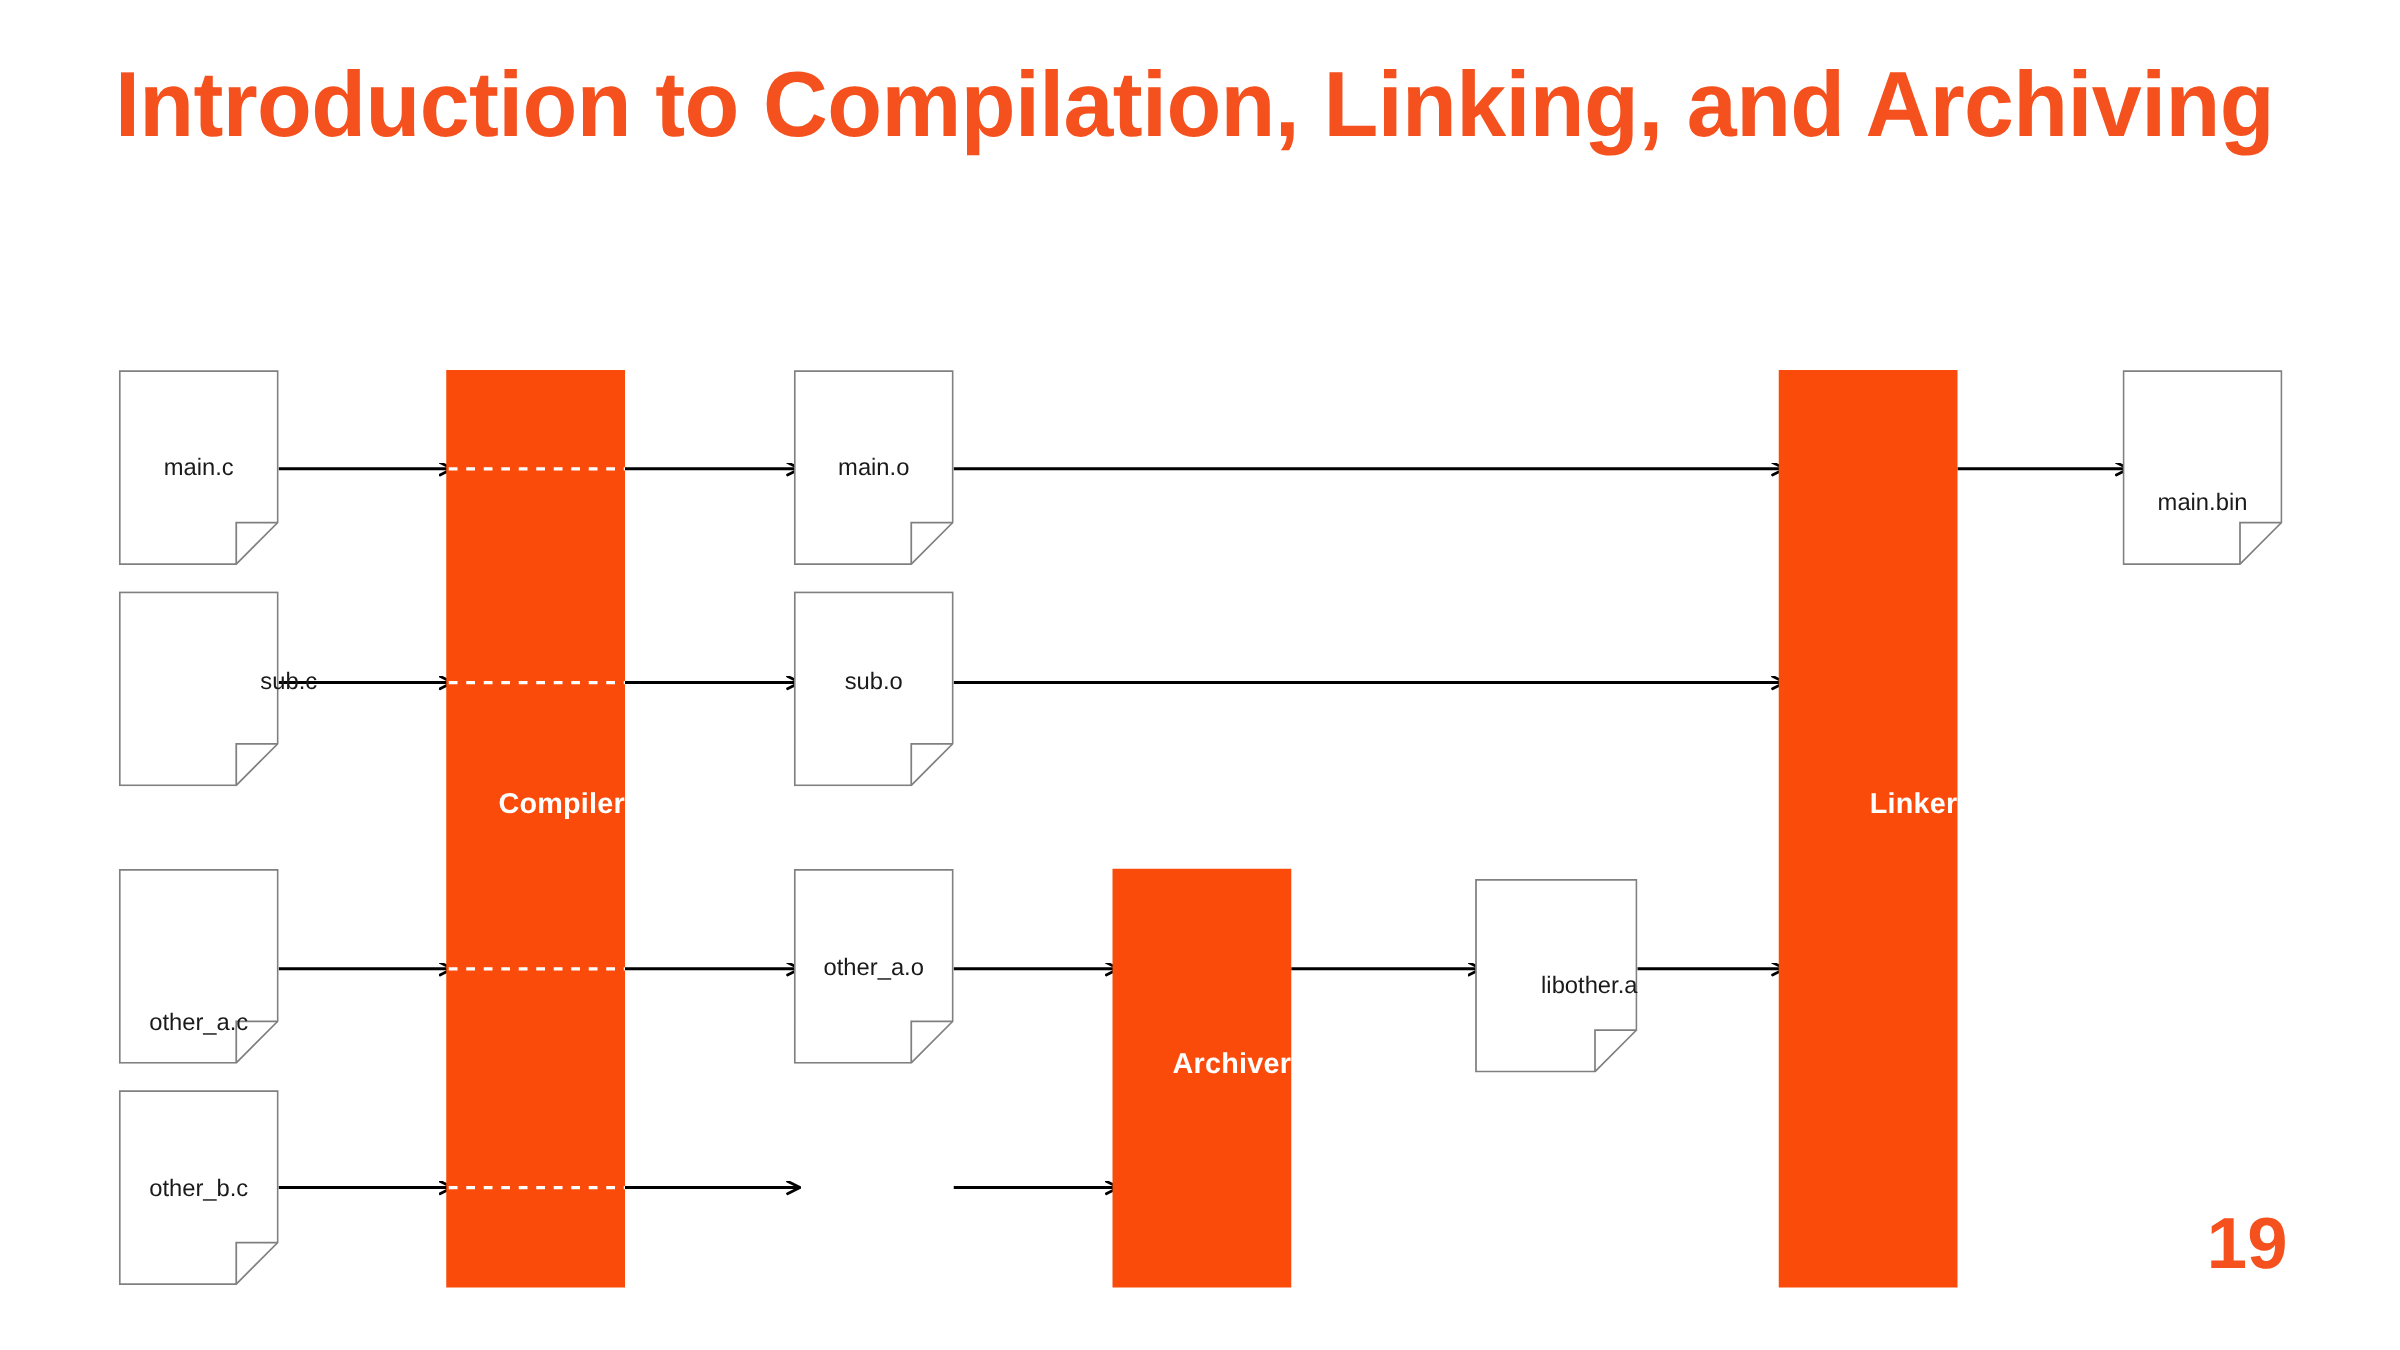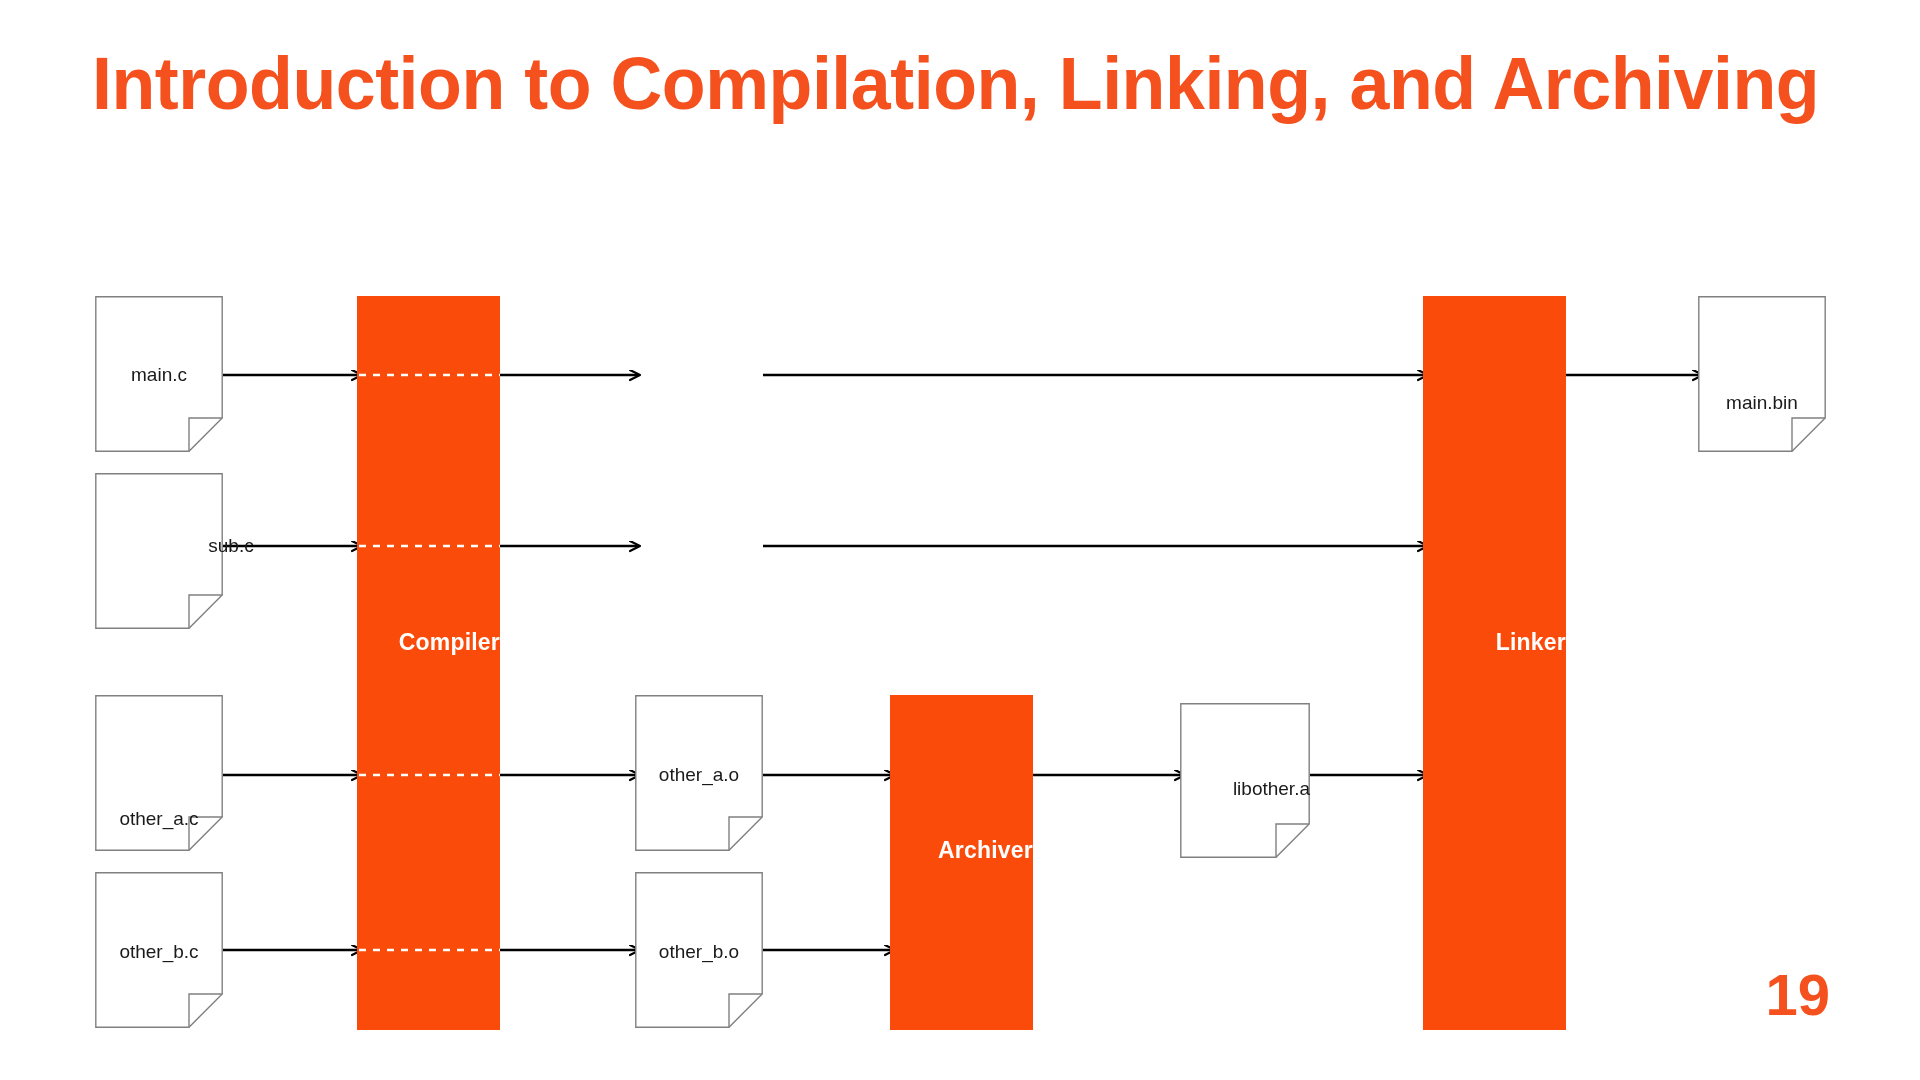--- a/index.html
+++ b/index.html
@@ -195,37 +195,44 @@
     </div>
 
     <div class="doc" style="left:95px; top:872px; width:128px; height:156px;">
       <svg width="128" height="156" viewBox="0 0 128 156" xmlns="http://www.w3.org/2000/svg">
         <path d="M0.8,0.8 L127.2,0.8 L127.2,122 L94,155.2 L0.8,155.2 Z" fill="#ffffff" stroke="#808080" stroke-width="1.4"></path>
         <path d="M94,155.2 L94,122 L127.2,122" fill="none" stroke="#808080" stroke-width="1.4"></path>
       </svg>
       <div class="doc-label" style="top:69px;">other_b.c</div>
     </div>
 
-
+    <div class="doc" style="left:635px; top:296px; width:128px; height:156px;">
+      <svg width="128" height="156" viewBox="0 0 128 156" xmlns="http://www.w3.org/2000/svg">
+        <path d="M0.8,0.8 L127.2,0.8 L127.2,122 L94,155.2 L0.8,155.2 Z" fill="#ffffff" stroke="#808080" stroke-width="1.4"></path>
+        <path d="M94,155.2 L94,122 L127.2,122" fill="none" stroke="#808080" stroke-width="1.4"></path>
+      </svg>
+      <div class="doc-label" style="top:68px;">main.o</div>
+    </div>
+
+    <div class="doc" style="left:635px; top:473px; width:128px; height:156px;">
+      <svg width="128" height="156" viewBox="0 0 128 156" xmlns="http://www.w3.org/2000/svg">
+        <path d="M0.8,0.8 L127.2,0.8 L127.2,122 L94,155.2 L0.8,155.2 Z" fill="#ffffff" stroke="#808080" stroke-width="1.4"></path>
+        <path d="M94,155.2 L94,122 L127.2,122" fill="none" stroke="#808080" stroke-width="1.4"></path>
+      </svg>
+      <div class="doc-label" style="top:62px;">sub.o</div>
+    </div>
 
     <div class="doc" style="left:635px; top:695px; width:128px; height:156px;">
       <svg width="128" height="156" viewBox="0 0 128 156" xmlns="http://www.w3.org/2000/svg">
         <path d="M0.8,0.8 L127.2,0.8 L127.2,122 L94,155.2 L0.8,155.2 Z" fill="#ffffff" stroke="#808080" stroke-width="1.4"></path>
         <path d="M94,155.2 L94,122 L127.2,122" fill="none" stroke="#808080" stroke-width="1.4"></path>
       </svg>
       <div class="doc-label" style="top:69px;">other_a.o</div>
     </div>
 
-    <div class="doc" style="left:635px; top:872px; width:128px; height:156px;">
-      <svg width="128" height="156" viewBox="0 0 128 156" xmlns="http://www.w3.org/2000/svg">
-        <path d="M0.8,0.8 L127.2,0.8 L127.2,122 L94,155.2 L0.8,155.2 Z" fill="#ffffff" stroke="#808080" stroke-width="1.4"></path>
-        <path d="M94,155.2 L94,122 L127.2,122" fill="none" stroke="#808080" stroke-width="1.4"></path>
-      </svg>
-      <div class="doc-label" style="top:69px;">other_b.o</div>
-    </div>
 
     <div class="doc" style="left:1180px; top:703px; width:130px; height:155px;">
       <svg width="130" height="155" viewBox="0 0 130 155" xmlns="http://www.w3.org/2000/svg">
         <path d="M0.8,0.8 L129.2,0.8 L129.2,121 L96,154.2 L0.8,154.2 Z" fill="#ffffff" stroke="#808080" stroke-width="1.4"></path>
         <path d="M96,154.2 L96,121 L129.2,121" fill="none" stroke="#808080" stroke-width="1.4"></path>
       </svg>
       <div class="doc-label" style="top:75px;text-align:right;">libother.a</div>
     </div>
 
     <div class="doc" style="left:1698px; top:296px; width:128px; height:156px;">

